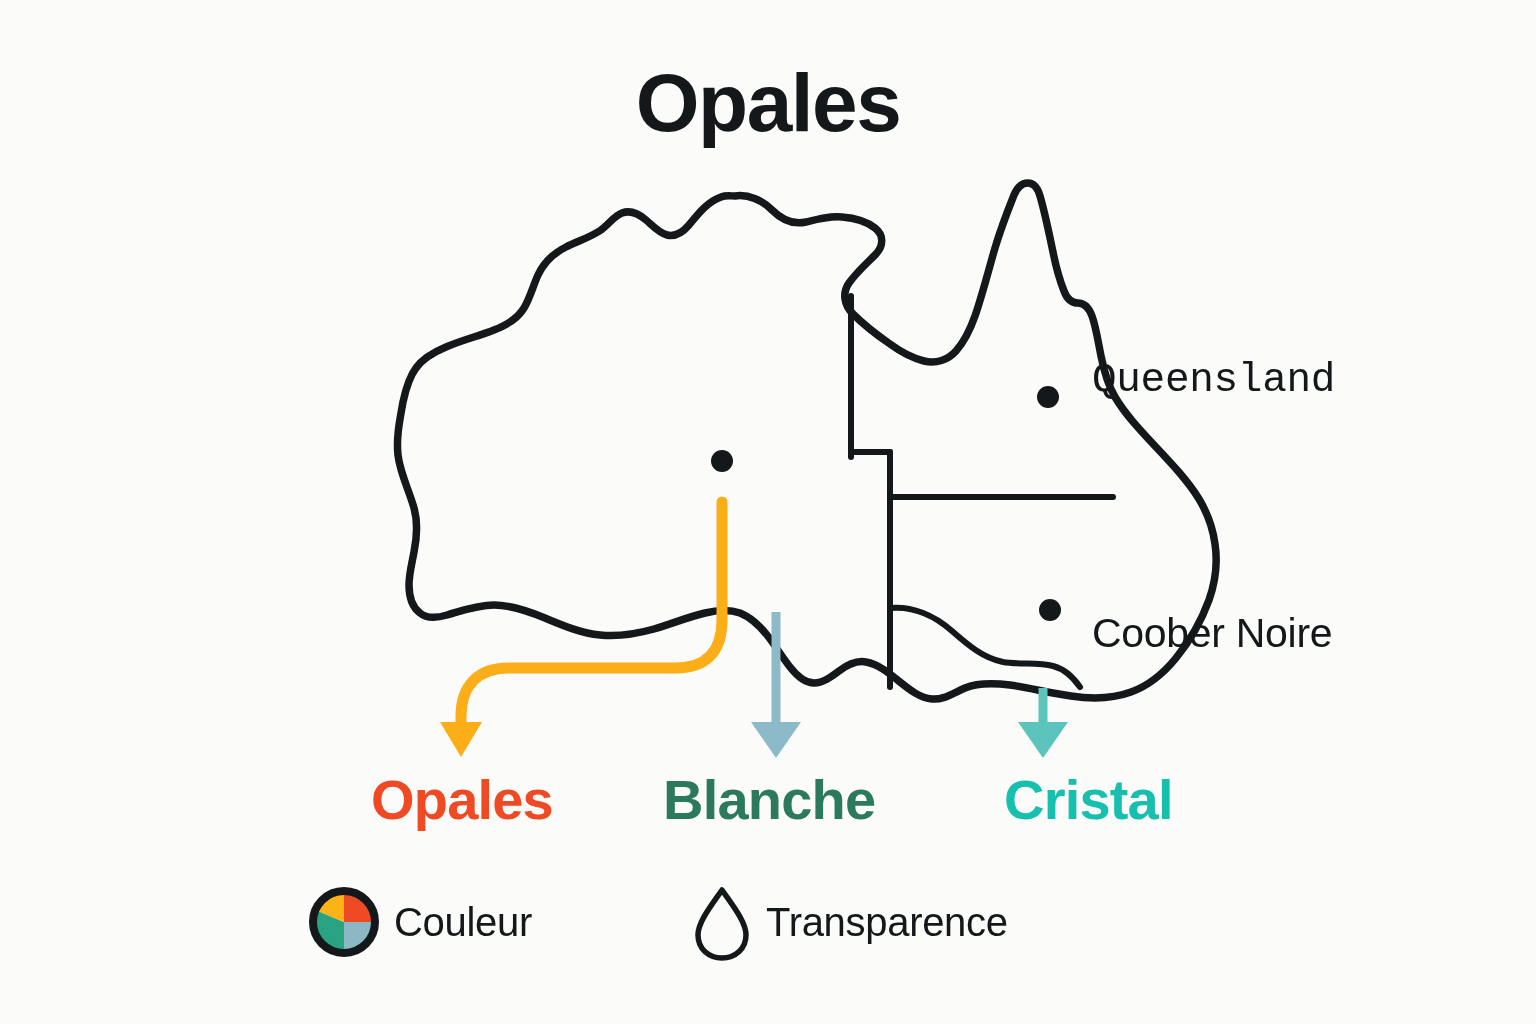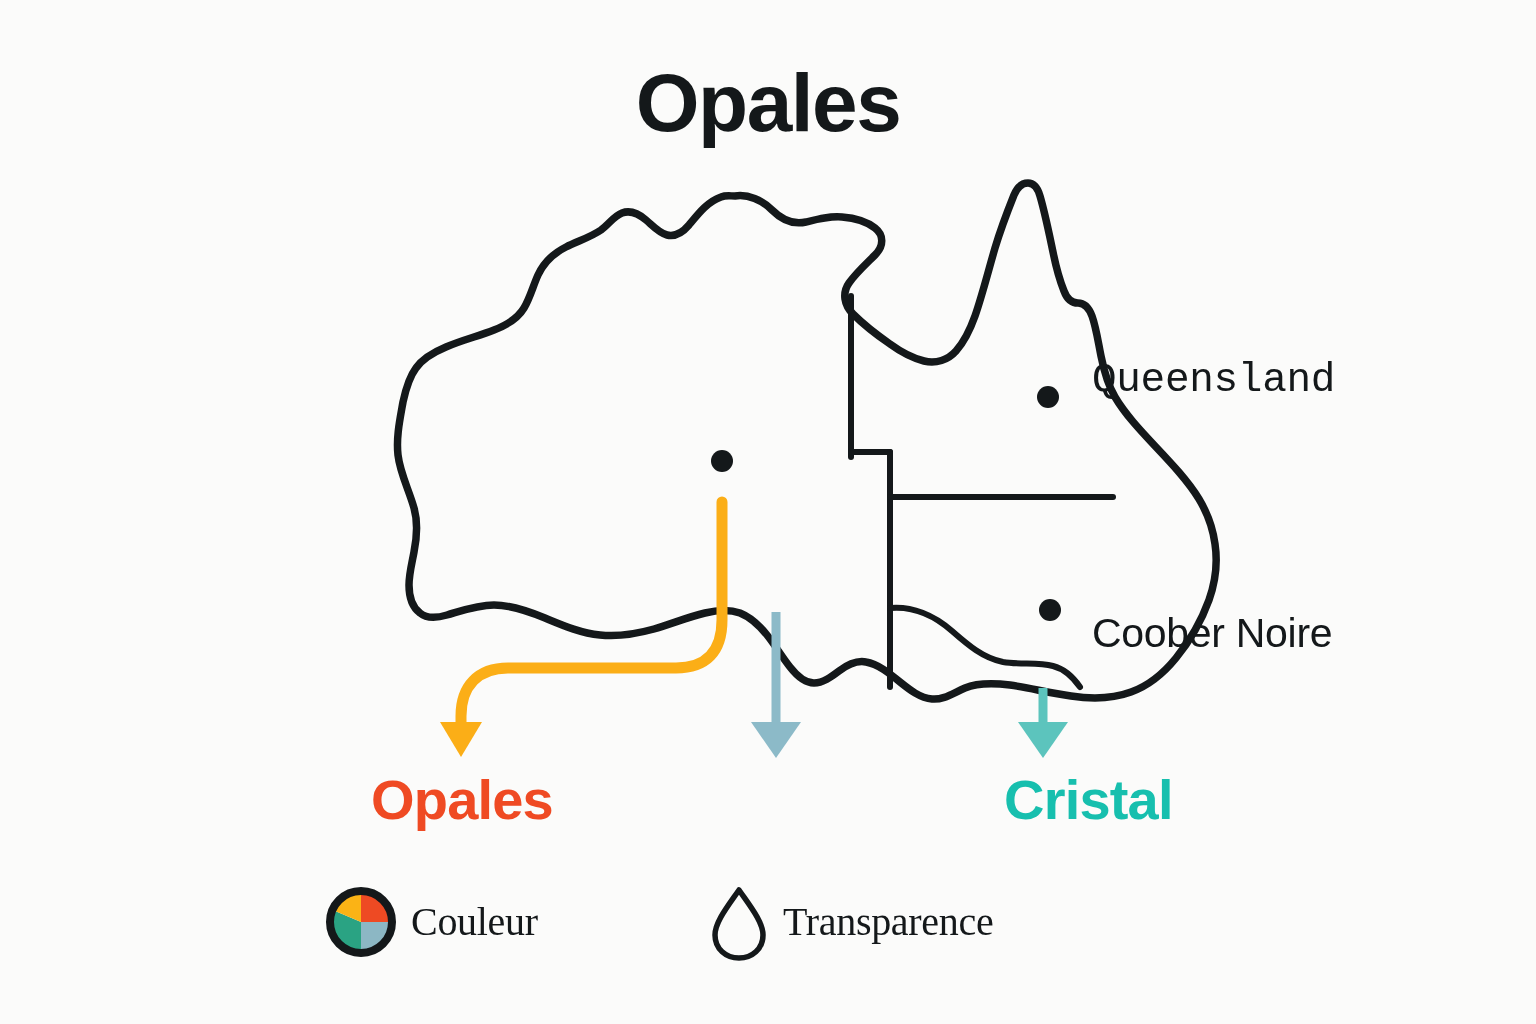--- a/index.html
+++ b/index.html
@@ -80,25 +80,24 @@
     line-height: 1;
     white-space: nowrap;
   }
   #category-noire   { left: 371px;  top: 772px; }
   #category-blanche { left: 663px;  top: 772px; }
   #category-cristal { left: 1004px; top: 772px; }
 
   
   .legend {
     position: absolute;
-    left: 309px;
+    left: 292px;
     top: 878px;
     width: 1120px;
     height: 110px;
-    font-family: Liberation Serif, serif;
   }
   .legend-item {
     position: absolute;
     display: flex;
     align-items: center;
     gap: 14px;
   }
   #legend-couleur      { left: 16px;  top: 8px; }
   #legend-transparence { left: 400px; top: 4px; }
   #legend-jeu-lumiere  { left: 810px; top: -4px; }
@@ -229,20 +228,21 @@
     </g>
   </svg>
 
 
   <div class="place-label" id="label-queensland">Queensland</div>
 
   <div class="place-label" id="label-coober-pedy">Coober Noire</div>
 
   <div class="category-label" id="category-noire" style="color:#ef4a23;">Opales</div>
 
+  <div class="category-label" id="category-blanche" style="color:#2c7a5e;">Blanche</div>
 
   <div class="category-label" id="category-cristal" style="color:#17bfae;text-align:center;">Cristal</div>
 
   <div class="legend">
 
     <div class="legend-item" id="legend-couleur">
       <svg class="legend-icon" width="72" height="72" viewBox="0 0 72 72">
 
         <path d="M 36 36 L 36 4 A 32 32 0 0 1 68 36 Z" fill="#ee4a23"></path>
         <path d="M 36 36 L 68 36 A 32 32 0 0 1 36 68 Z" fill="#8cb7c4"></path>

